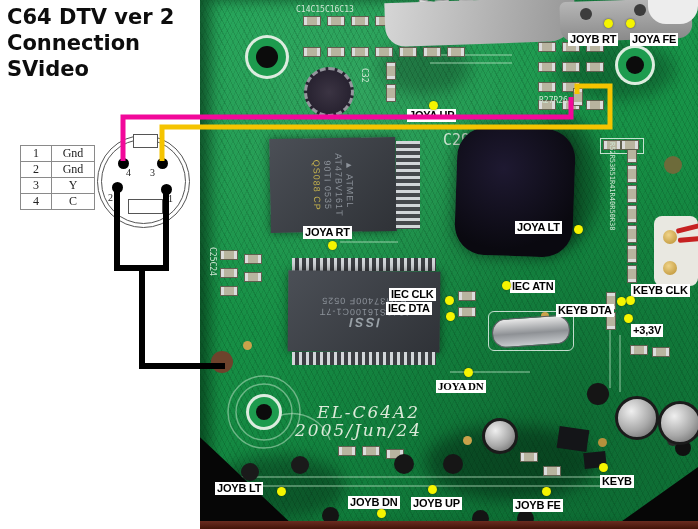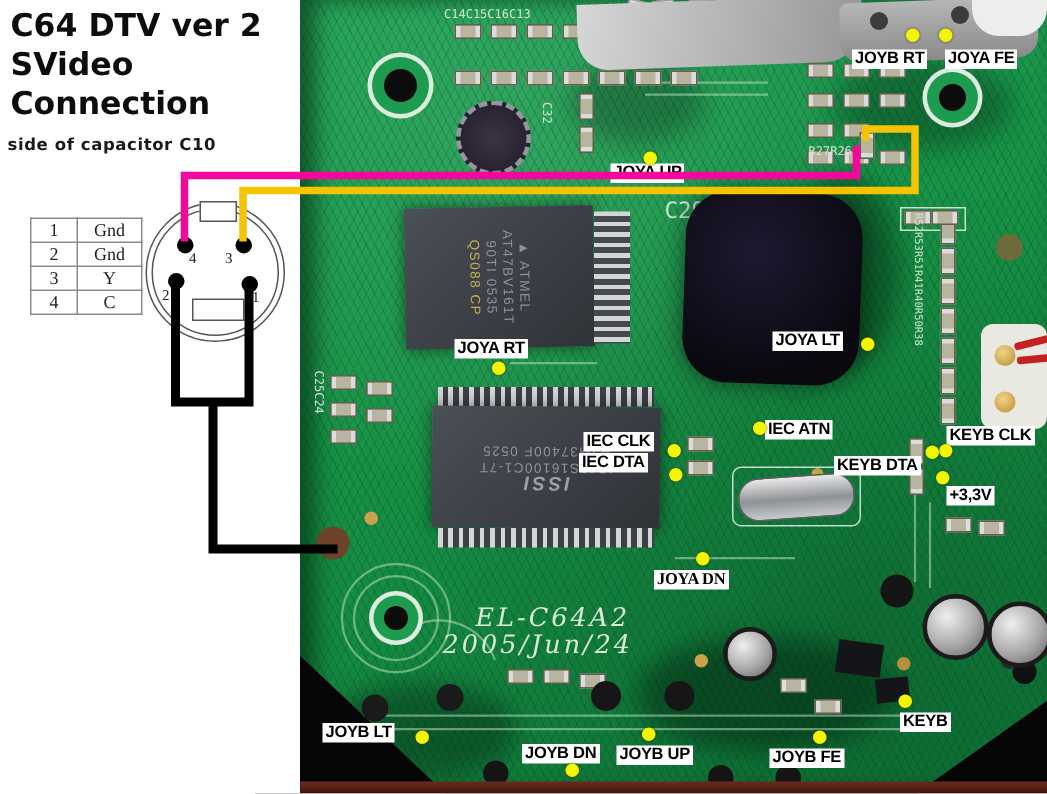--- a/index.html
+++ b/index.html
@@ -78,25 +78,24 @@
   #bottom-strip{position:absolute;left:0;top:521px;width:498px;height:8px;z-index:30;
        background:linear-gradient(#6b2b20,#421409);}
 </style>
 </head>
 <body>
 
 <div id="stage">
 
   <div class="title">
     <div>C64 DTV ver 2</div>
+    <div>Connection</div>
     <div>SVideo</div>
-    <div>Connection</div>
   </div>
   <div class="note">
-    <div>side of capacitor C10</div>
   </div>
 
   <table id="pin-table">
     <tbody>
         <tr>
           <td>1</td>
           <td class="sig">Gnd</td>
         </tr>
         <tr>
           <td>2</td>

